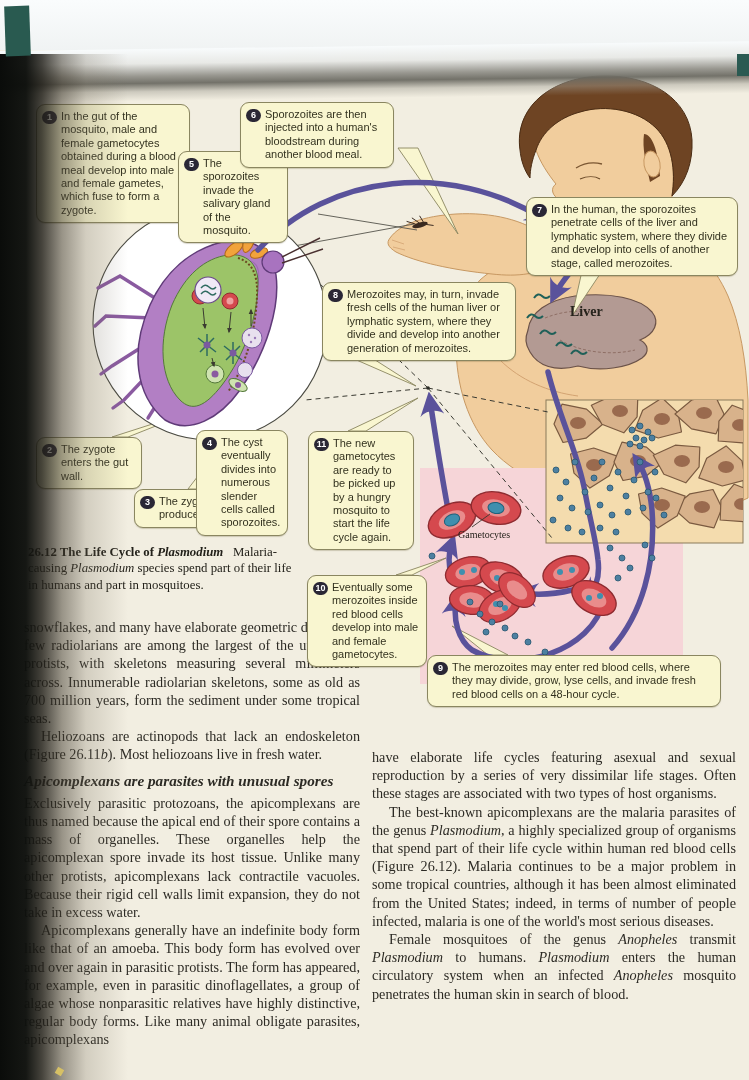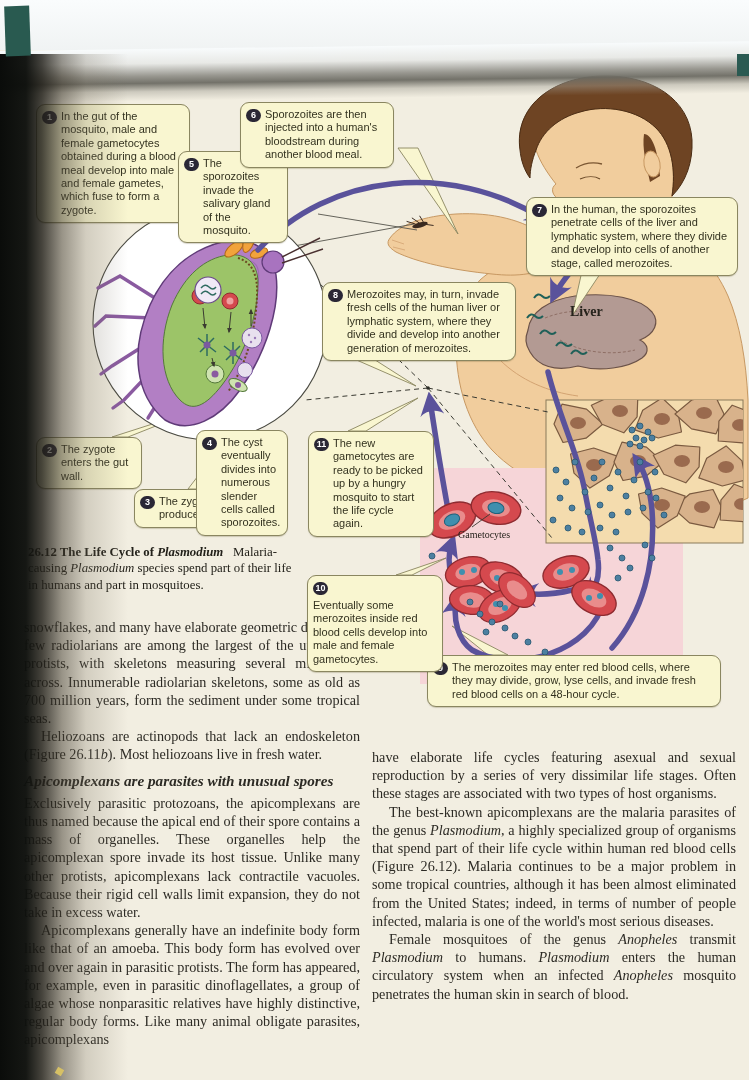--- a/index.html
+++ b/index.html
@@ -347,25 +347,25 @@
       <div class="ct">In the human, the sporozoites penetrate cells of the liver and lymphatic system, where they divide and develop into cells of another stage, called merozoites.</div>
     </div>
     <div class="callout" style="left: 322px; top: 282px; width: 194px;">
       <span class="badge">8</span>
       <div class="ct">Merozoites may, in turn, invade fresh cells of the human liver or lymphatic system, where they divide and develop into another generation of merozoites.</div>
     </div>
     <div class="callout" style="left: 427px; top: 655px; width: 294px;">
       <span class="badge">9</span>
       <div class="ct">The merozoites may enter red blood cells, where they may divide, grow, lyse cells, and invade fresh red blood cells on a 48-hour cycle.</div>
     </div>
-    <div class="callout" style="left: 307px; top: 575px; width: 136px; flex-direction: column;">
+    <div class="callout" style="left: 307px; top: 575px; width: 120px;">
       <span class="badge">10</span>
       <div class="ct">Eventually some merozoites inside red blood cells develop into male and female gametocytes.</div>
     </div>
-    <div class="callout" style="left: 308px; top: 431px; width: 126px;">
+    <div class="callout" style="left: 308px; top: 431px; width: 106px;">
       <span class="badge">11</span>
       <div class="ct">The new gametocytes are ready to be picked up by a hungry mosquito to start the life cycle again.</div>
     </div>
   </div>
 
 <div class="fig-label" id="label-liver">Liver</div>
 <div class="fig-label" id="label-gametocytes">Gametocytes</div>
 
 <div class="abs" id="caption"><span style="font-weight: bold;">26.12 The Life Cycle of </span><span style="font-style: italic; font-weight: bold;">Plasmodium</span><span>  Malaria-causing </span><span style="font-style: italic;">Plasmodium</span><span> species spend part of their life in humans and part in mosquitoes.</span></div>
 

